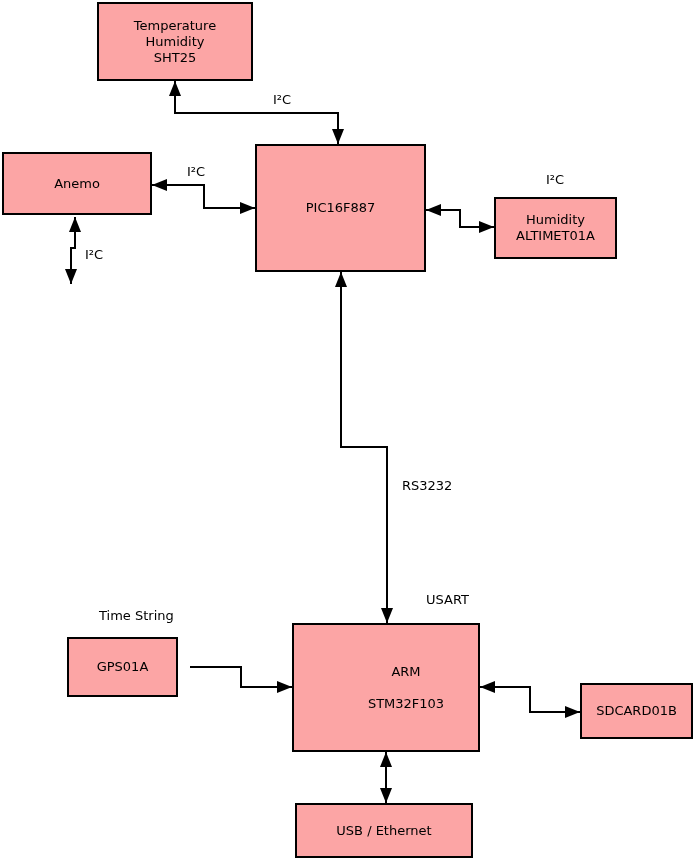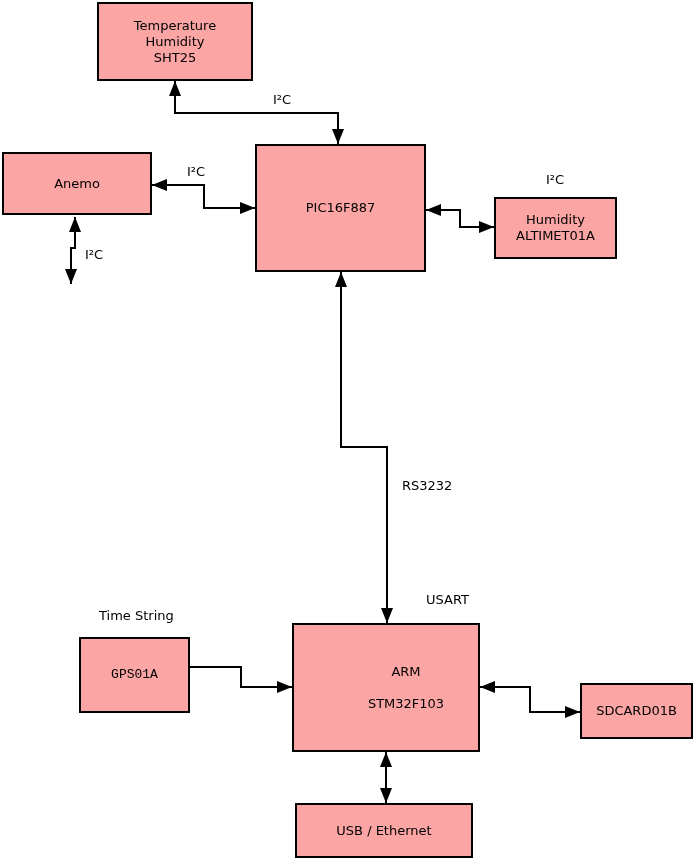--- a/index.html
+++ b/index.html
@@ -90,21 +90,21 @@
 
   <div class="node" style="left:255px; top:144px; width:171px; height:128px;text-align:center;">
     <span>PIC16F887</span>
   </div>
 
   <div class="node" style="left:494px; top:197px; width:123px; height:62px;">
     <span>Humidity
 ALTIMET01A</span>
   </div>
 
-  <div class="node" style="left:79px; top:637px; width:111px; height:76px;font-family:Liberation Mono, monospace;">
+  <div class="node" style="left:67px; top:637px; width:111px; height:60px;">
     <span>GPS01A</span>
   </div>
 
   <div class="node" style="left:292px; top:623px; width:188px; height:129px;padding-left:40px;">
     <span>ARM
 
 STM32F103</span>
   </div>
 
   <div class="node" style="left:580px; top:683px; width:113px; height:56px;text-align:right;">

